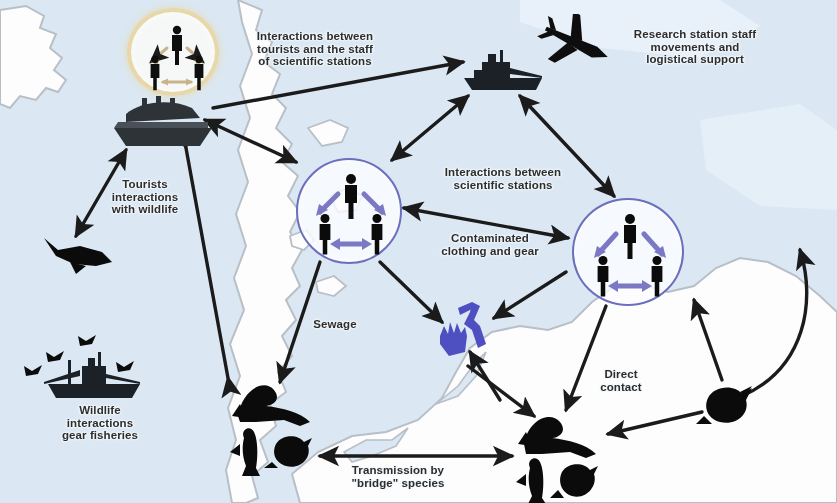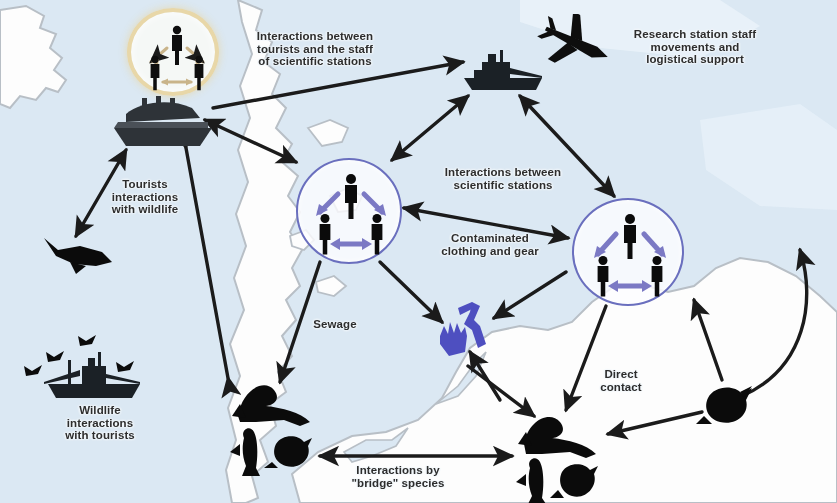--- a/index.html
+++ b/index.html
@@ -349,24 +349,24 @@
 
   <div class="lbl" style="left:424px;top:232px;width:132px;">Contaminated
 clothing and gear</div>
 
   <div class="lbl" style="left:96px;top:178px;width:98px;">Tourists
 interactions
 with wildlife</div>
 
   <div class="lbl" style="left:48px;top:404px;width:104px;">Wildlife
 interactions
-with tourists</div>
+gear fisheries</div>
 
   <div class="lbl" style="left:300px;top:318px;width:70px;">Sewage</div>
 
 
   <div class="lbl" style="left:584px;top:368px;width:74px;">Direct
 contact</div>
 
-  <div class="lbl" style="left:324px;top:464px;width:148px;">Interactions by
+  <div class="lbl" style="left:324px;top:464px;width:148px;">Transmission by
 "bridge" species</div>
 
 </div>
 
 </body></html>

